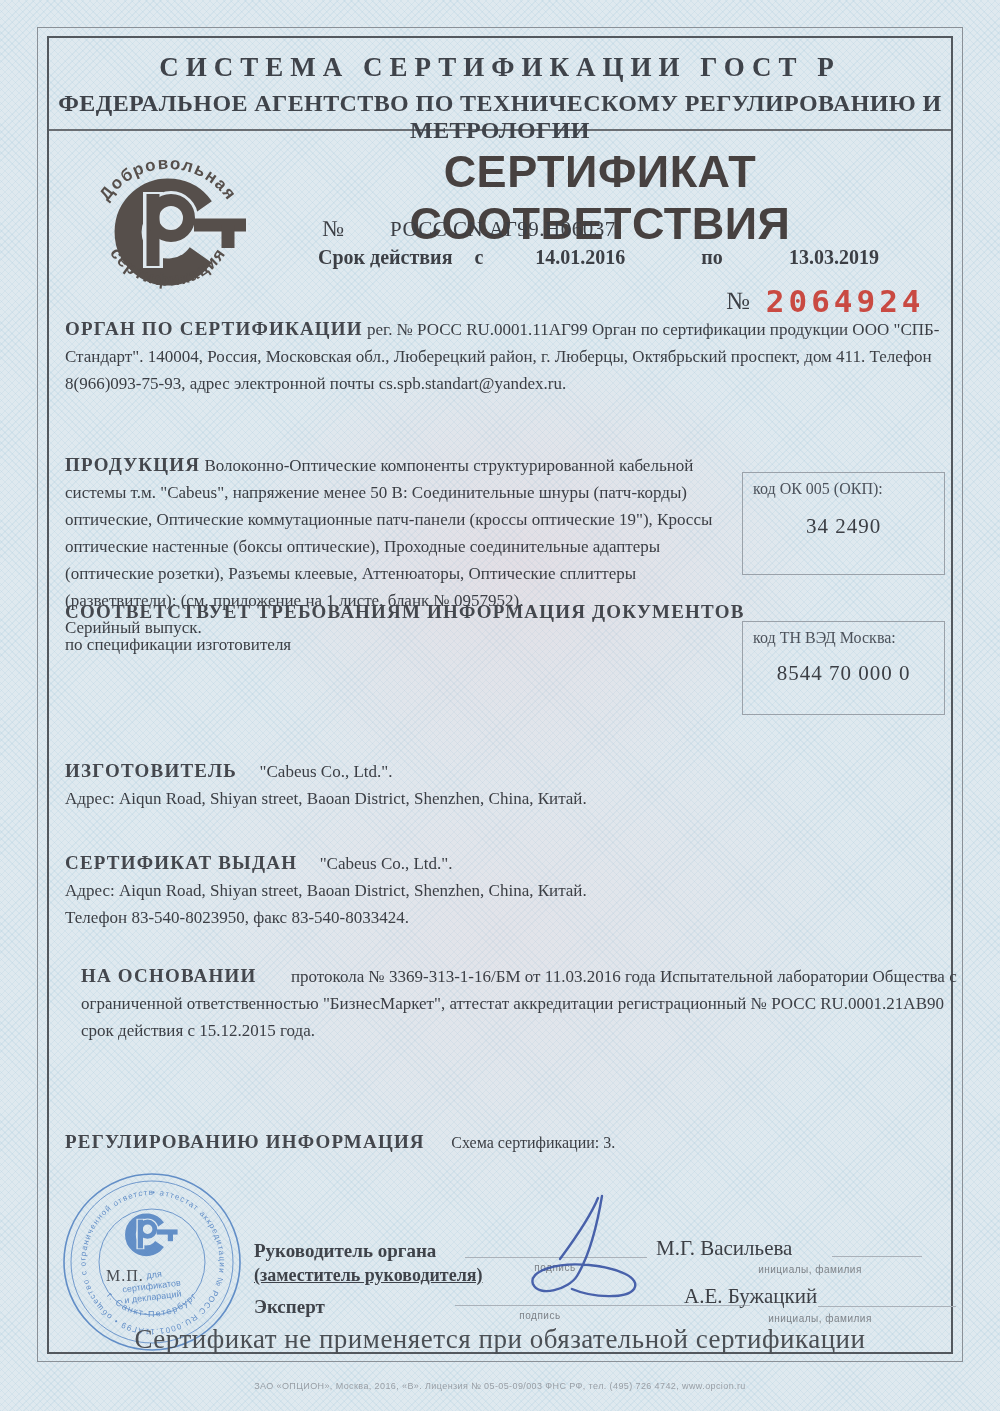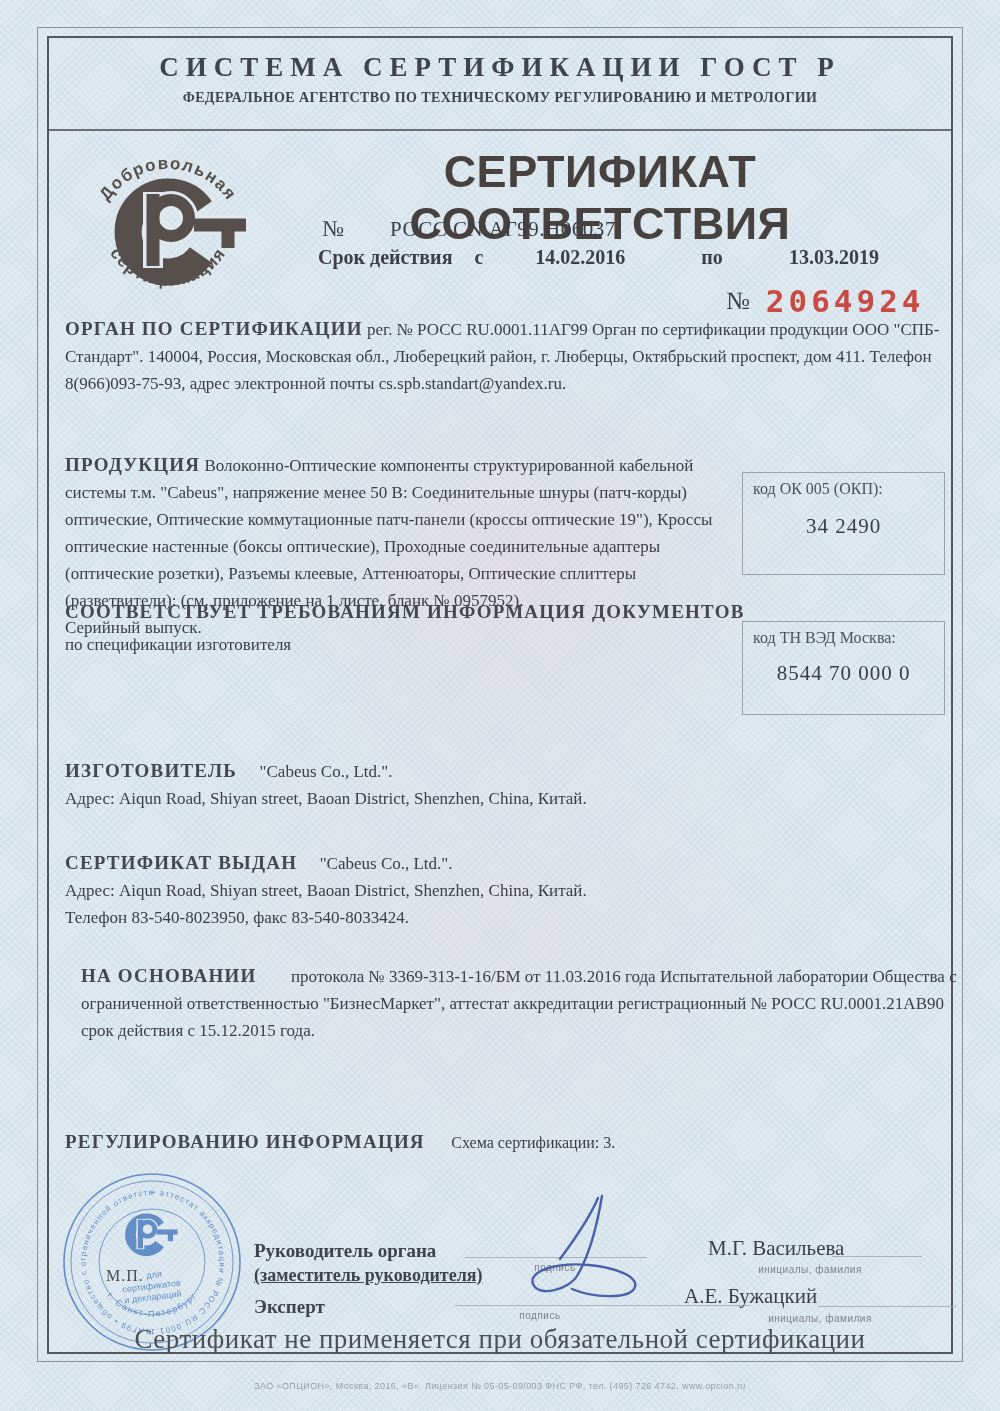--- a/index.html
+++ b/index.html
@@ -13,21 +13,21 @@
       #dfe9ef;
     font-family:"Liberation Serif", serif; color:#3b3e44;
   }
   .frame-outer{position:absolute; left:37px; top:27px; right:37px; bottom:49px; border:1px solid #8a9097;}
   .frame-inner{position:absolute; left:47px; top:36px; right:47px; bottom:57px; border:2px solid #53585e;}
   .head-rule{position:absolute; left:49px; right:49px; top:129px; border-top:2px solid #6a6e73;}
 
   .hdr1{position:absolute; left:60px; right:60px; top:52px; text-align:center;
         font-size:27px; font-weight:bold; letter-spacing:7px; color:#3f434a;}
   .hdr2{position:absolute; left:55px; right:55px; top:90px; text-align:center;
-        font-size:14px; font-weight:bold; letter-spacing:0.4px; color:#3f434a;}
+        font-size:24px; font-weight:bold; letter-spacing:0.4px; color:#3f434a;}
 
   .title{position:absolute; left:265px; top:146px; width:670px; text-align:center;
          font-family:"Liberation Sans", sans-serif; font-size:45px; font-weight:bold;
          letter-spacing:0.5px; color:#474140;}
 
   .row{position:absolute; display:flex; align-items:baseline;}
   .no-row{left:322px; top:216px; font-size:21px;}
   .no-sign{font-size:23px; color:#3c3f45;}
   .no-val{margin-left:46px; letter-spacing:0.5px;}
   .term-row{left:318px; top:246px; font-size:20px; font-weight:bold; color:#3c3f45;}
@@ -113,21 +113,21 @@
   <div class="title">СЕРТИФИКАТ СООТВЕТСТВИЯ</div>
 
   <div class="row no-row">
     <span class="no-sign">№</span>
     <span class="no-val">РОСС CN.АГ99.Н06037</span>
   </div>
 
   <div class="row term-row">
     <span class="lab">Срок действия</span>
     <span class="term-c">с</span>
-    <span class="term-d1">14.02.2016</span>
+    <span class="term-d1">14.01.2016</span>
     <span class="term-po">по</span>
     <span class="term-d2">13.03.2019</span>
   </div>
 
   <div class="row rednum">
     <span class="sign">№</span>
     <span class="digits">2064924</span>
   </div>
 
   <p class="sec" style="left:65px; top:315px; width:880px; margin:0;">
@@ -213,21 +213,21 @@
     <div>Руководитель органа</div>
     <div class="u" style="font-size:18px; margin-top:3px;">(заместитель руководителя)</div>
   </div>
   <div class="sig-role" style="left:254px; top:1296px;">Эксперт</div>
 
   <div class="rule" style="left:465px; top:1257px; width:182px;"></div>
   <div class="cap" style="left:495px; top:1262px; width:120px;">подпись</div>
   <div class="rule" style="left:455px; top:1305px; width:295px;"></div>
   <div class="cap" style="left:480px; top:1310px; width:120px;">подпись</div>
 
-  <div class="sig-name" style="left:708px; top:1236px;">М.Г. Васильева</div>
+  <div class="sig-name" style="left:656px; top:1236px;">М.Г. Васильева</div>
   <div class="rule" style="left:832px; top:1256px; width:90px;"></div>
   <div class="cap" style="left:730px; top:1264px; width:160px;">инициалы, фамилия</div>
 
   <div class="sig-name" style="left:684px; top:1284px;">А.Е. Бужацкий</div>
   <div class="rule" style="left:818px; top:1306px; width:138px;"></div>
   <div class="cap" style="left:740px; top:1313px; width:160px;">инициалы, фамилия</div>
 
   <svg class="scribble-svg" width="160" height="125" viewBox="0 0 160 125">
     <g fill="none" stroke="#3c56a5" stroke-width="2.4" stroke-linecap="round" opacity="0.92">
       <path d="M 93,6 C 84,28 66,52 55,67"></path>

